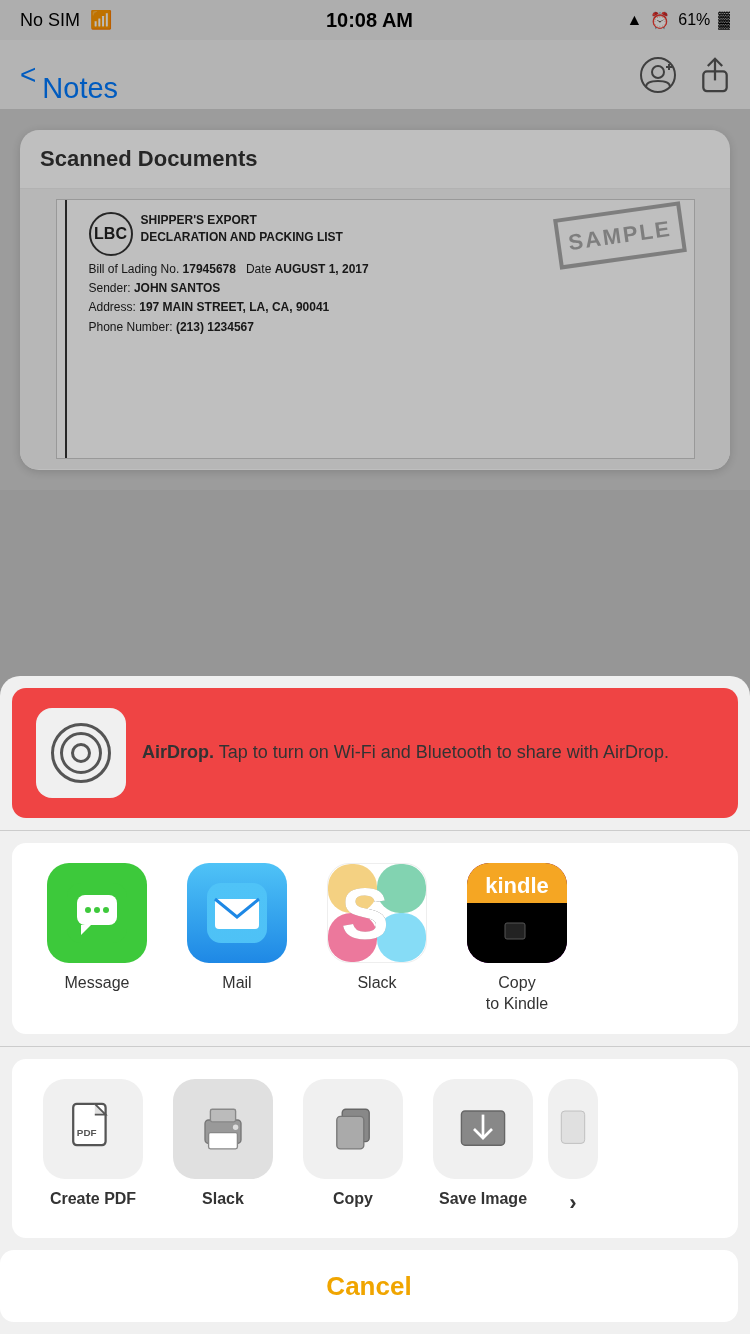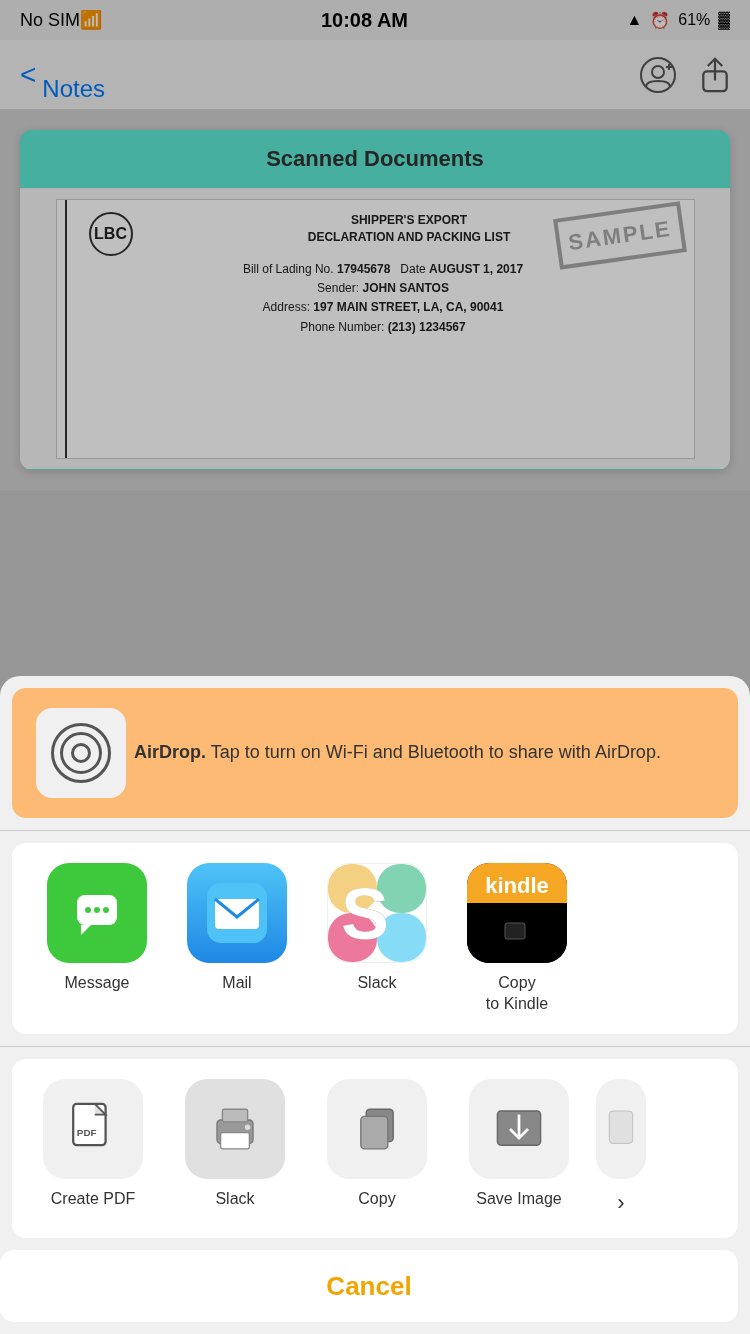--- a/index.html
+++ b/index.html
@@ -19,21 +19,21 @@
       height: 40px;
       background: #e8e8e8;
       display: flex;
       align-items: center;
       justify-content: space-between;
       padding: 0 20px;
       font-size: 18px;
       font-weight: 500;
       color: #000;
     }
-    .status-left { display: flex; align-items: center; }
+    .status-left { display: flex; align-items: center; gap: 10px; }
     .status-center { font-size: 20px; font-weight: 600; }
     .status-right { display: flex; align-items: center; gap: 8px; font-size: 16px; }
 
     
     .nav-bar {
       width: 100%;
       height: 70px;
       background: #f0f0f0;
       display: flex;
       align-items: center;
@@ -42,38 +42,37 @@
       border-bottom: 1px solid #d0d0d0;
     }
     .nav-back {
       display: flex;
       align-items: center;
       color: #007aff;
       font-size: 24px;
       gap: 6px;
     }
     .nav-back-chevron { font-size: 28px; font-weight: 300; }
-    .nav-back-label { font-size: 24px; margin-top: 28px; }
+    .nav-back-label { font-size: 29px; margin-top: 28px; }
     .nav-right { display: flex; align-items: center; gap: 24px; }
 
     
     .bg-content {
       width: 100%;
       height: 380px;
       background: #d0d0d0;
       padding: 20px;
     }
     .bg-note-card {
-      background: #5eead4;
-      border-radius: 12px;
+      background: #ffffff;
+      border-radius: 19px;
       width: 100%;
       height: 340px;
       overflow: hidden;
       box-shadow: 0 2px 8px rgba(0,0,0,0.15);
-      text-align: center;
     }
     .bg-note-title {
       padding: 16px 20px;
       font-size: 22px;
       font-weight: 600;
       color: #333;
       border-bottom: 1px solid #eee;
     }
     .bg-note-image {
       background: #f5f5f5;
@@ -153,27 +152,27 @@
 
     .share-sheet {
       width: 100%;
       background: #f0f0f0;
       border-radius: 20px 20px 0 0;
       overflow: hidden;
     }
 
     
     .airdrop-section {
-      background: #fdba74;
+      background: #ef4444;
       margin: 12px 12px 0 12px;
       border-radius: 14px;
       padding: 20px 24px;
       display: flex;
       align-items: center;
-      gap: 8px;
+      gap: 16px;
     }
     .airdrop-icon-wrap {
       width: 90px;
       height: 90px;
       background: #f0f0f0;
       border-radius: 16px;
       display: flex;
       align-items: center;
       justify-content: center;
       flex-shrink: 0;
@@ -260,40 +259,40 @@
     
     .action-row-wrap {
       background: #fff;
       margin: 12px 12px 0 12px;
       border-radius: 14px;
       padding: 20px 0;
     }
     .action-row {
       display: flex;
       padding: 0 16px;
-      gap: 12px;
+      gap: 0;
     }
     .action-item {
       display: flex;
       flex-direction: column;
       align-items: center;
       gap: 10px;
       min-width: 130px;
     }
     .action-icon-wrap {
       width: 100px;
       height: 100px;
       border-radius: 22px;
       background: #f0f0f0;
       display: flex;
       align-items: center;
       justify-content: center;
     }
     .action-icon-wrap.active { background: #e0e0e0; }
-    .action-label { font-size: 16px; color: #333; text-align: center; line-height: 1.3; }
+    .action-label { font-size: 16px; color: #333; text-align: center; line-height: 1.3; font-weight: bold; }
     .action-partial {
       min-width: 50px;
       display: flex;
       flex-direction: column;
       align-items: center;
       gap: 10px;
       overflow: hidden;
     }
 
     

